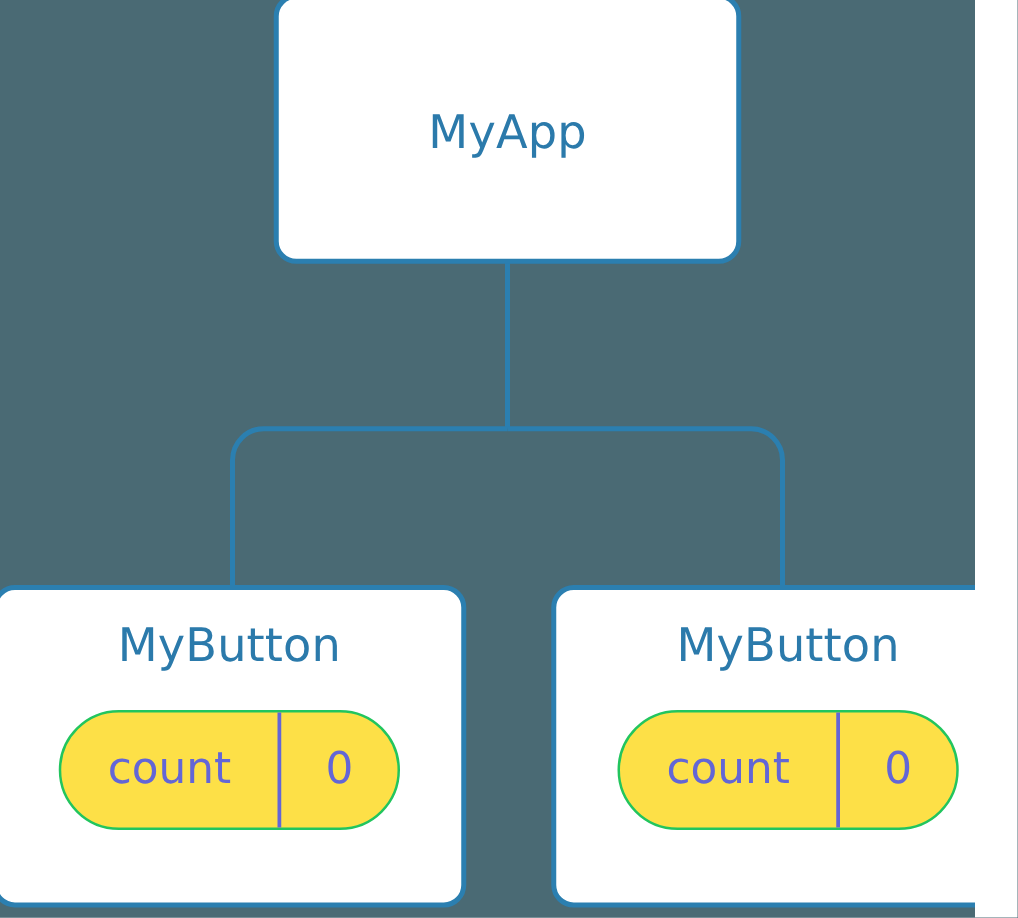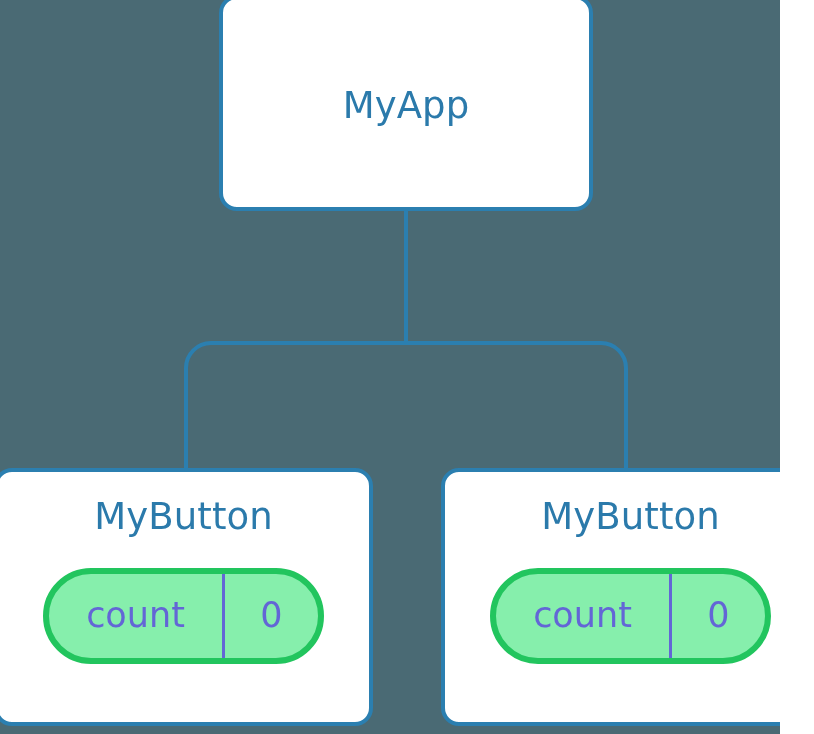--- a/index.html
+++ b/index.html
@@ -80,25 +80,25 @@
   }
   .node-child .node-title {
     margin-top: 26px;
   }
 
   
   .state-pill {
     margin-top: 33px;
     box-sizing: border-box;
     height: 96px;
-    border: 6px solid #22c55e;
+    border: 2px solid #22c55e;
     border-radius: 48px;
     display: flex;
     align-items: stretch;
-    background: #86efac;
+    background: #fde047;
   }
   .state-key,
   .state-val {
     display: flex;
     align-items: center;
     justify-content: center;
     color: #6366d6;
     font-size: 35px;
     line-height: 1;
     white-space: nowrap;

